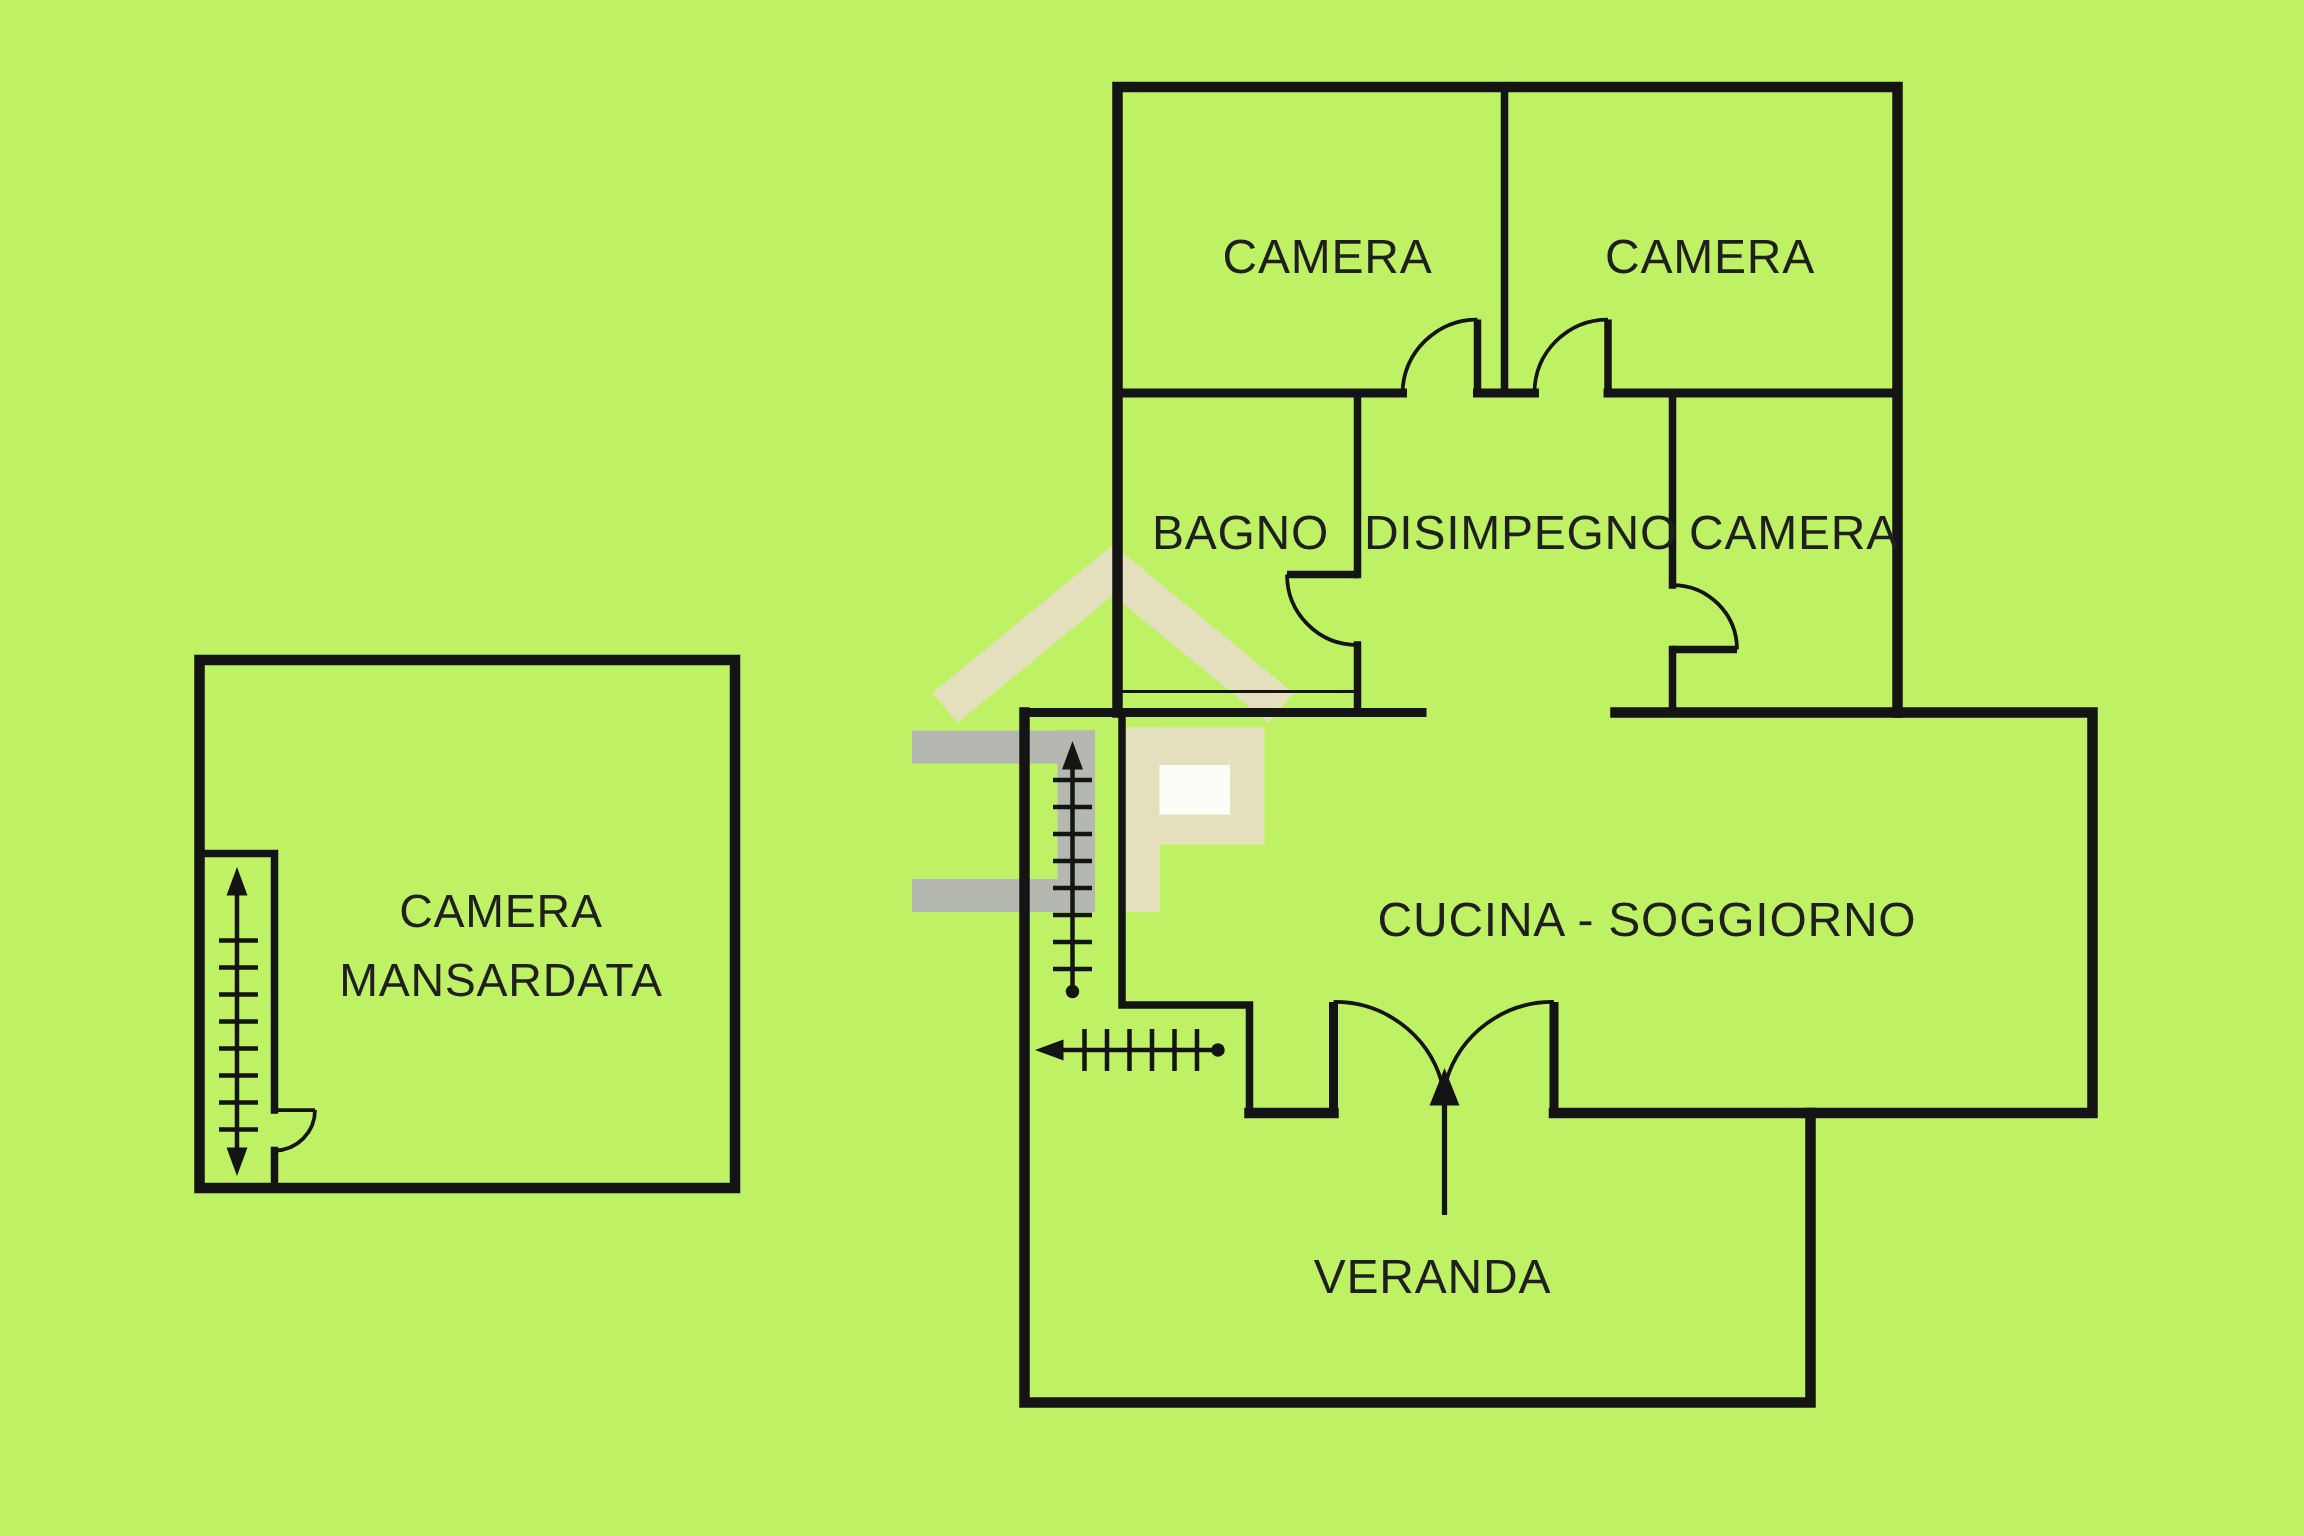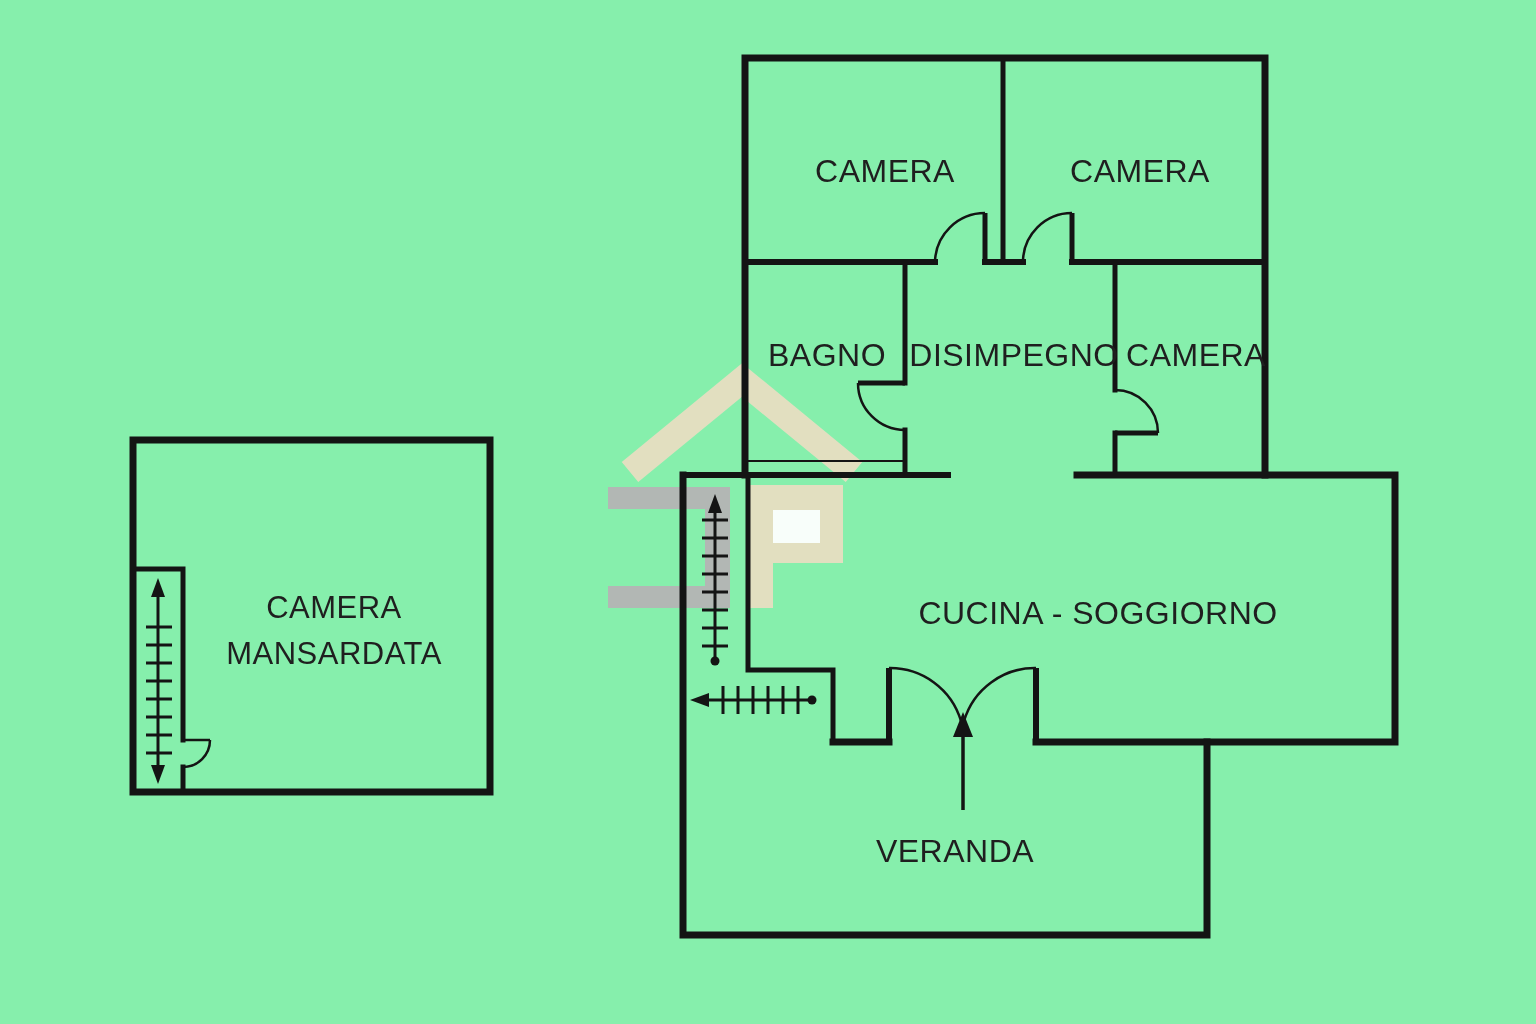--- a/index.html
+++ b/index.html
@@ -1,16 +1,16 @@
 <!DOCTYPE html>
 <html><head>
 <meta charset="utf-8">
 <style>
   html,body{margin:0;padding:0;background:#e9e9e9;}
-  .stage{width:1536px;height:1024px;background:#86efac;position:relative;margin:0 auto;
+  .stage{width:1536px;height:1024px;background:#bef264;position:relative;margin:0 auto;
          font-family:"Liberation Sans", sans-serif;}
   svg{display:block;}
   .room-label{font-family:"Liberation Sans", sans-serif;font-size:32px;fill:#1f1f1f;
               letter-spacing:0.5px;}
   .room-label.small{font-size:31px;}
 </style>
 </head>
 <body>
 
 <div class="stage">

